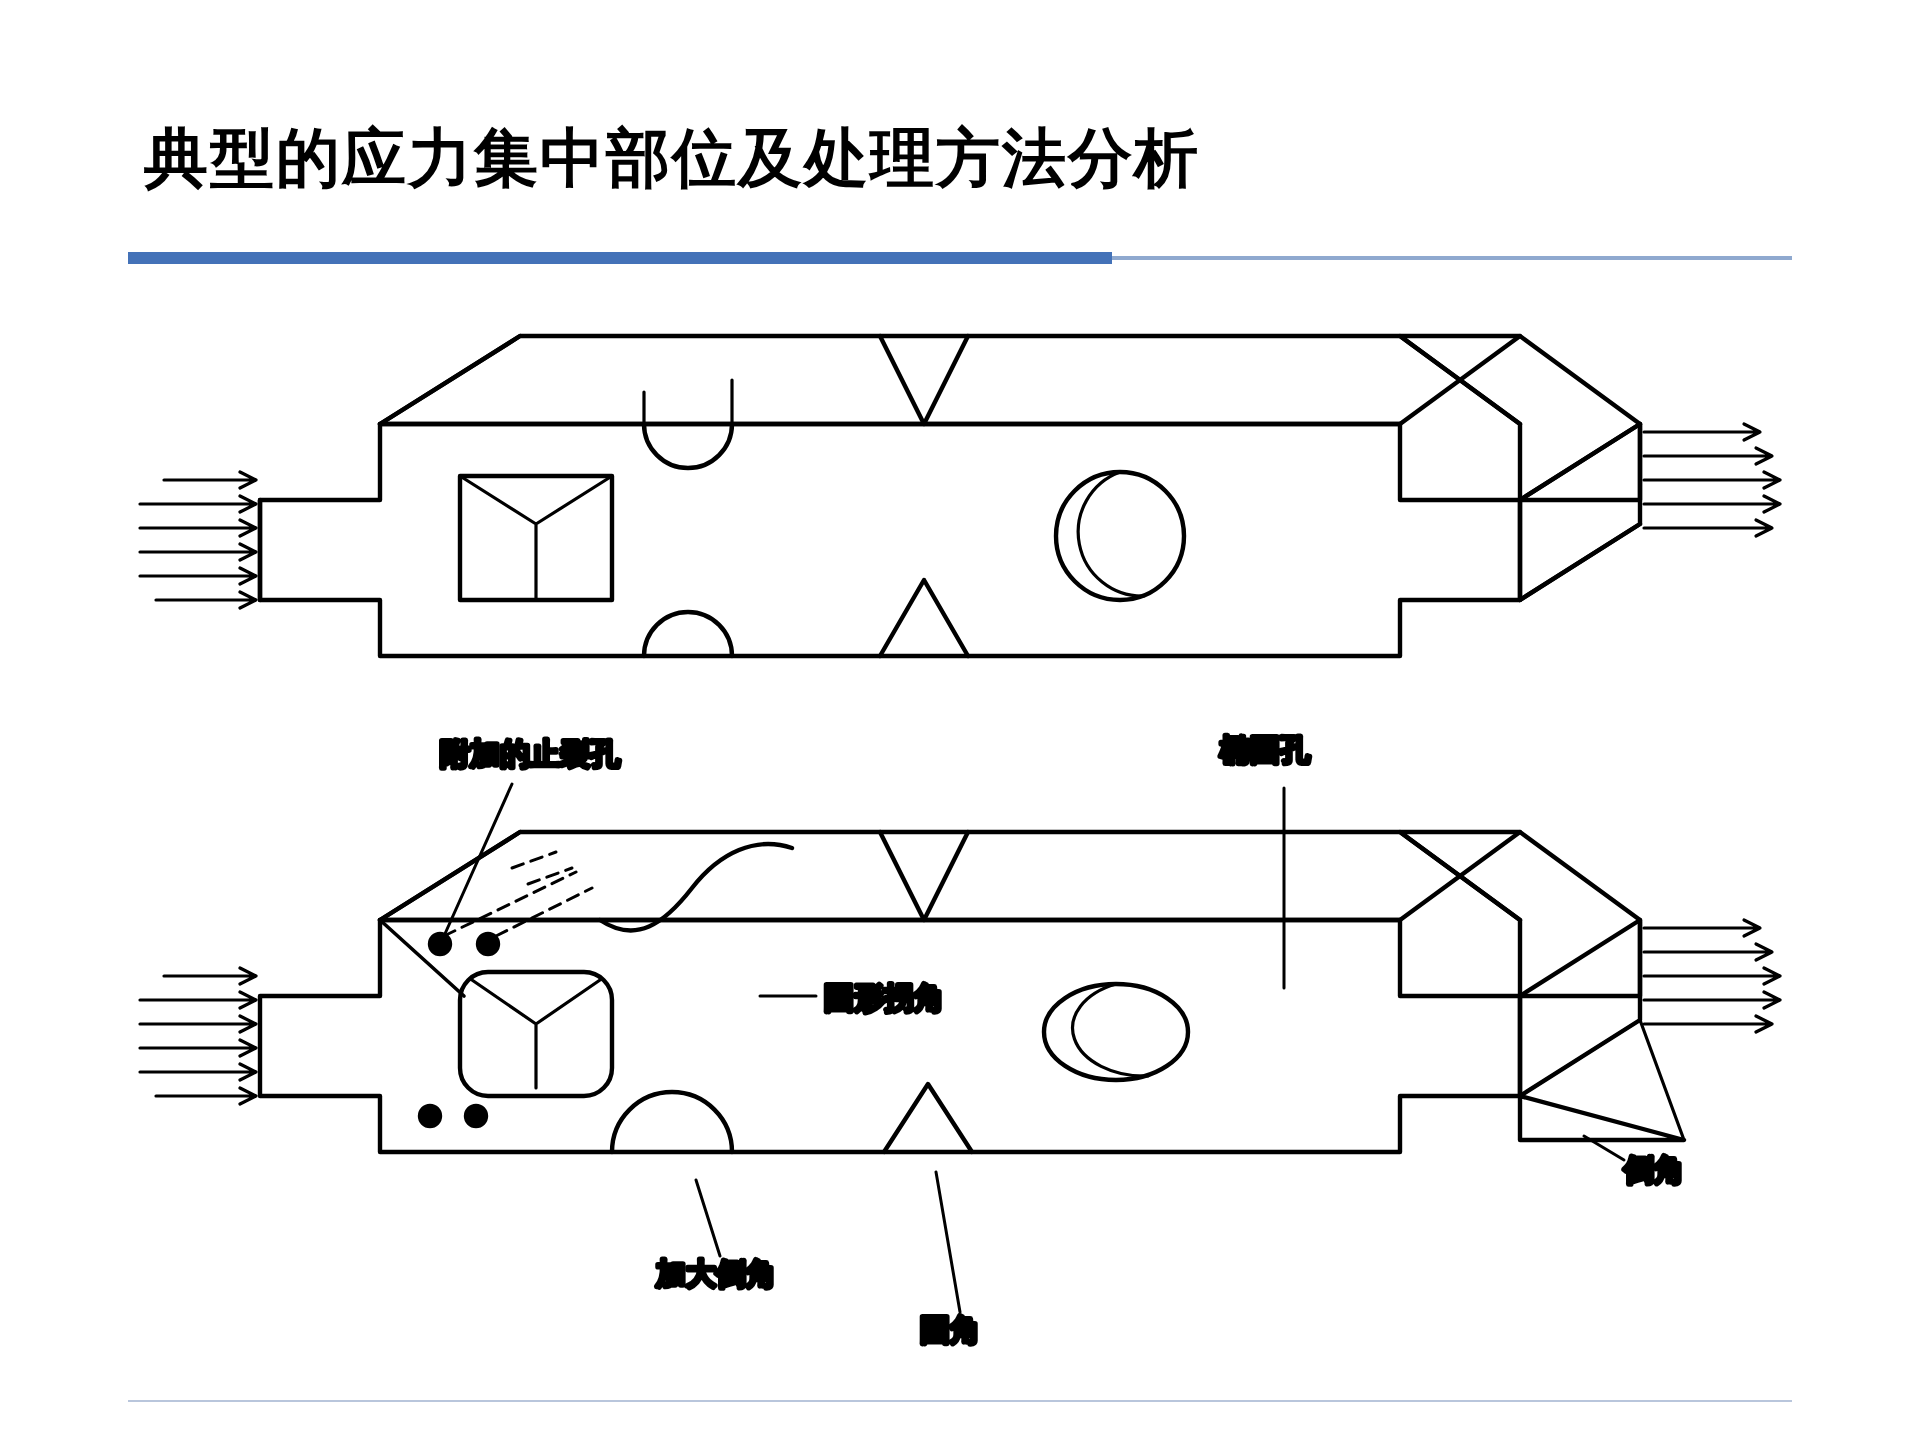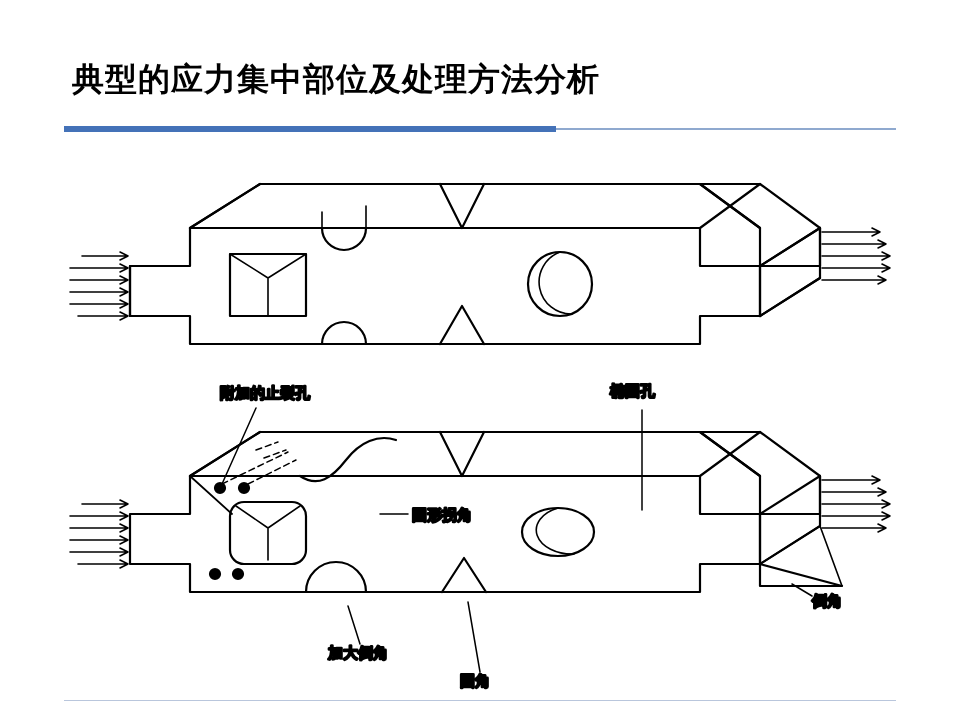--- a/index.html
+++ b/index.html
@@ -52,21 +52,21 @@
     position: absolute;
     left: 64px;
     top: 700px;
     width: 832px;
     height: 1px;
     background: #b9c6dc;
   }
   .figure {
     position: absolute;
     left: 60px;
-    top: 166px;
+    top: 150px;
     width: 860px;
     height: 540px;
   }
   .figure svg {
     display: block;
   }
   .cjk {
     font-family: "DejaVu Sans", sans-serif;
   }
   text.lbl {

